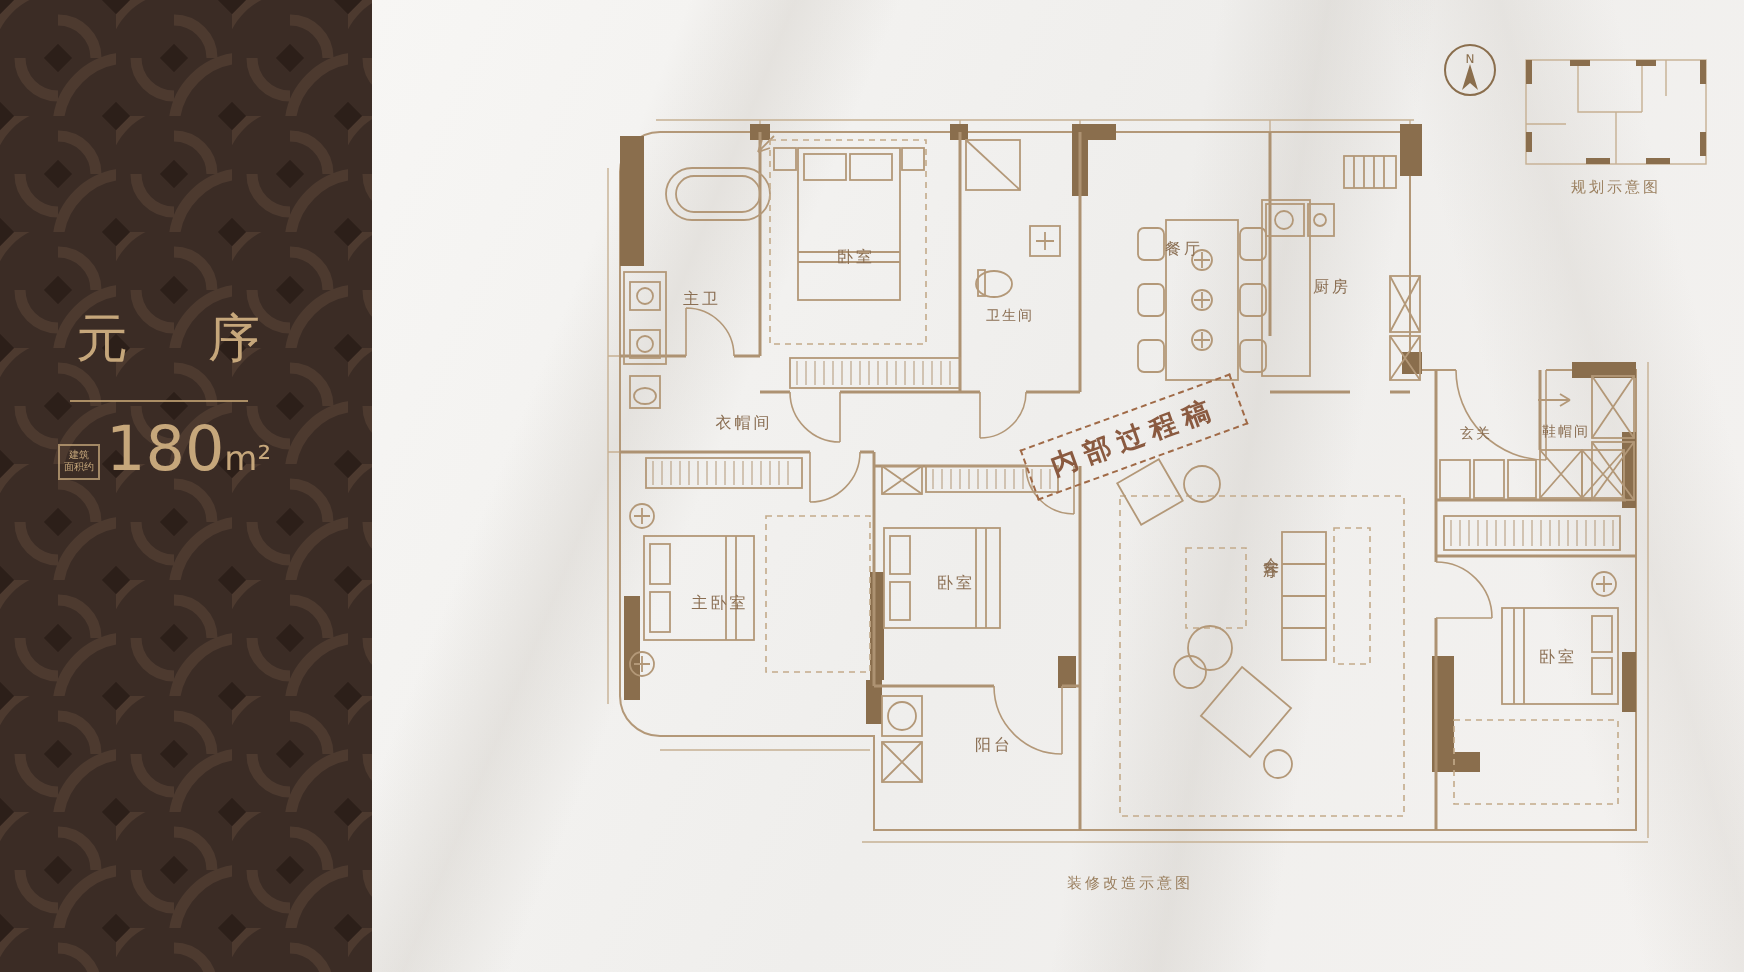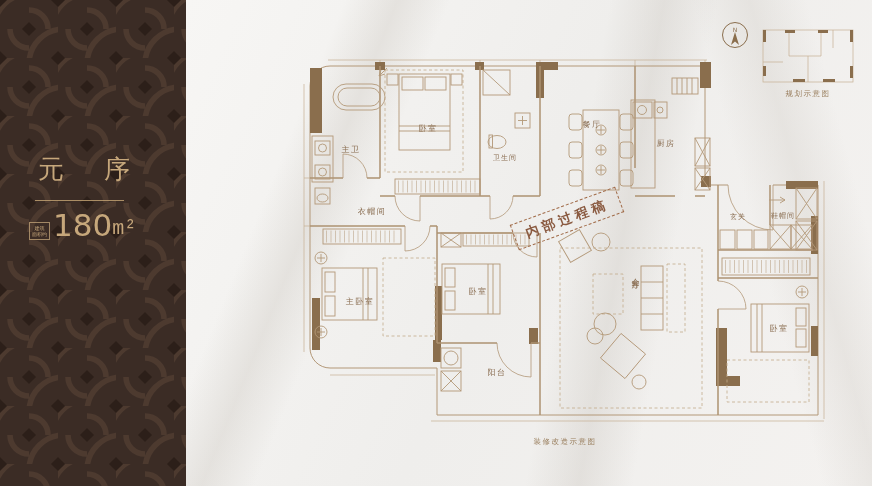--- a/index.html
+++ b/index.html
@@ -12,21 +12,21 @@
   .sidebar .pattern { position:absolute; left:0; top:0; }
   .sidebar-content { position:relative; z-index:2; height:100%; }
   .plan-title { margin-top:152px; padding-left:38px; font-size:26px; color:#c6a77b;
                 letter-spacing:40px; white-space:nowrap; font-weight:400; }
   .divider { margin:13px 0 0 35px; width:89px; height:1px; background:#c0a071; opacity:.85; }
   .area-row { display:flex; align-items:flex-end; margin:9px 0 0 29px; }
   .area-box { margin-top:7px; margin-right:3px; border:1px solid rgba(198,167,123,.75);
               color:#c6a77b; font-size:5px; line-height:6px; text-align:center;
               padding:2px 2px; display:flex; flex-direction:column; }
   .area-value { font-size:31px; line-height:30px; color:#c6a77b; }
-  .area-unit { font-size:20px; color:#c6a77b;font-family:Liberation Mono, monospace; }
+  .area-unit { font-size:17px; color:#c6a77b; }
   
   .canvas { position:absolute; left:186px; top:0; width:686px; height:486px;
             background:
               linear-gradient(112deg, rgba(214,210,204,0) 18%, rgba(205,200,193,.38) 24%, rgba(214,210,204,0) 30%),
               linear-gradient(100deg, rgba(210,206,200,0) 55%, rgba(200,195,188,.35) 62%, rgba(210,206,200,0) 69%),
               linear-gradient(75deg,  rgba(216,212,206,0) 78%, rgba(204,199,192,.3) 85%, rgba(216,212,206,0) 92%),
               linear-gradient(115deg, #f7f6f4, #efeeec 48%, #f4f2f0); }
   .plan-svg { position:absolute; left:89px; top:18px; }
   .watermark { position:absolute; left:325px; top:205px; width:112px; height:27px;
                transform:rotate(-20deg); border:1.5px dashed #a06a47;

